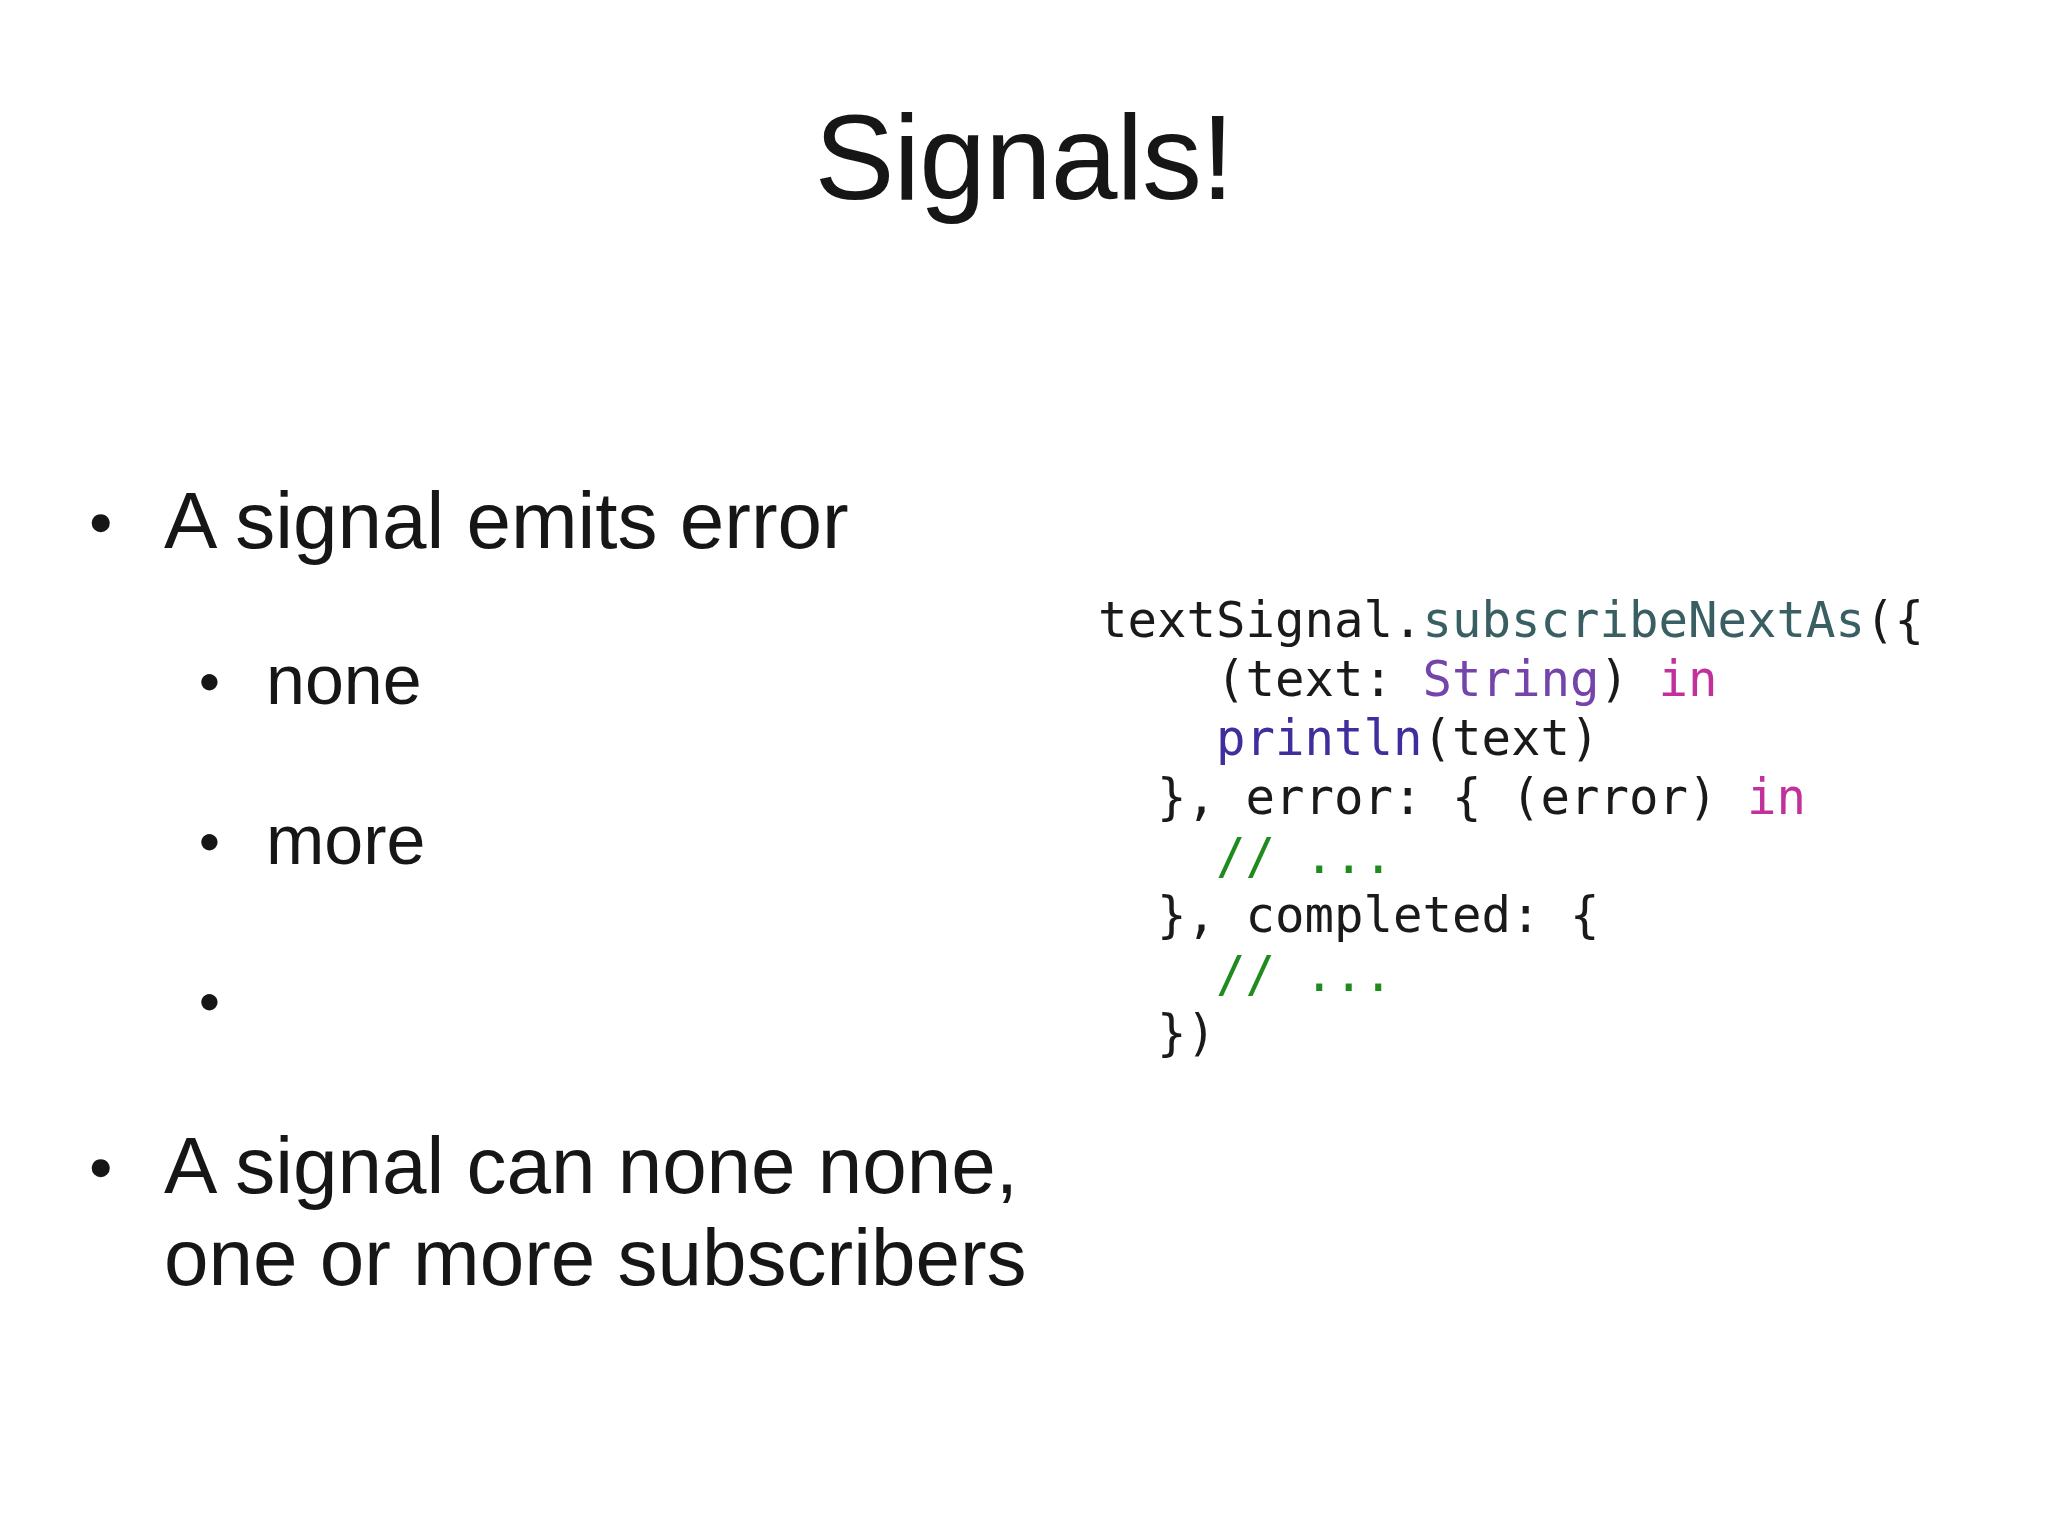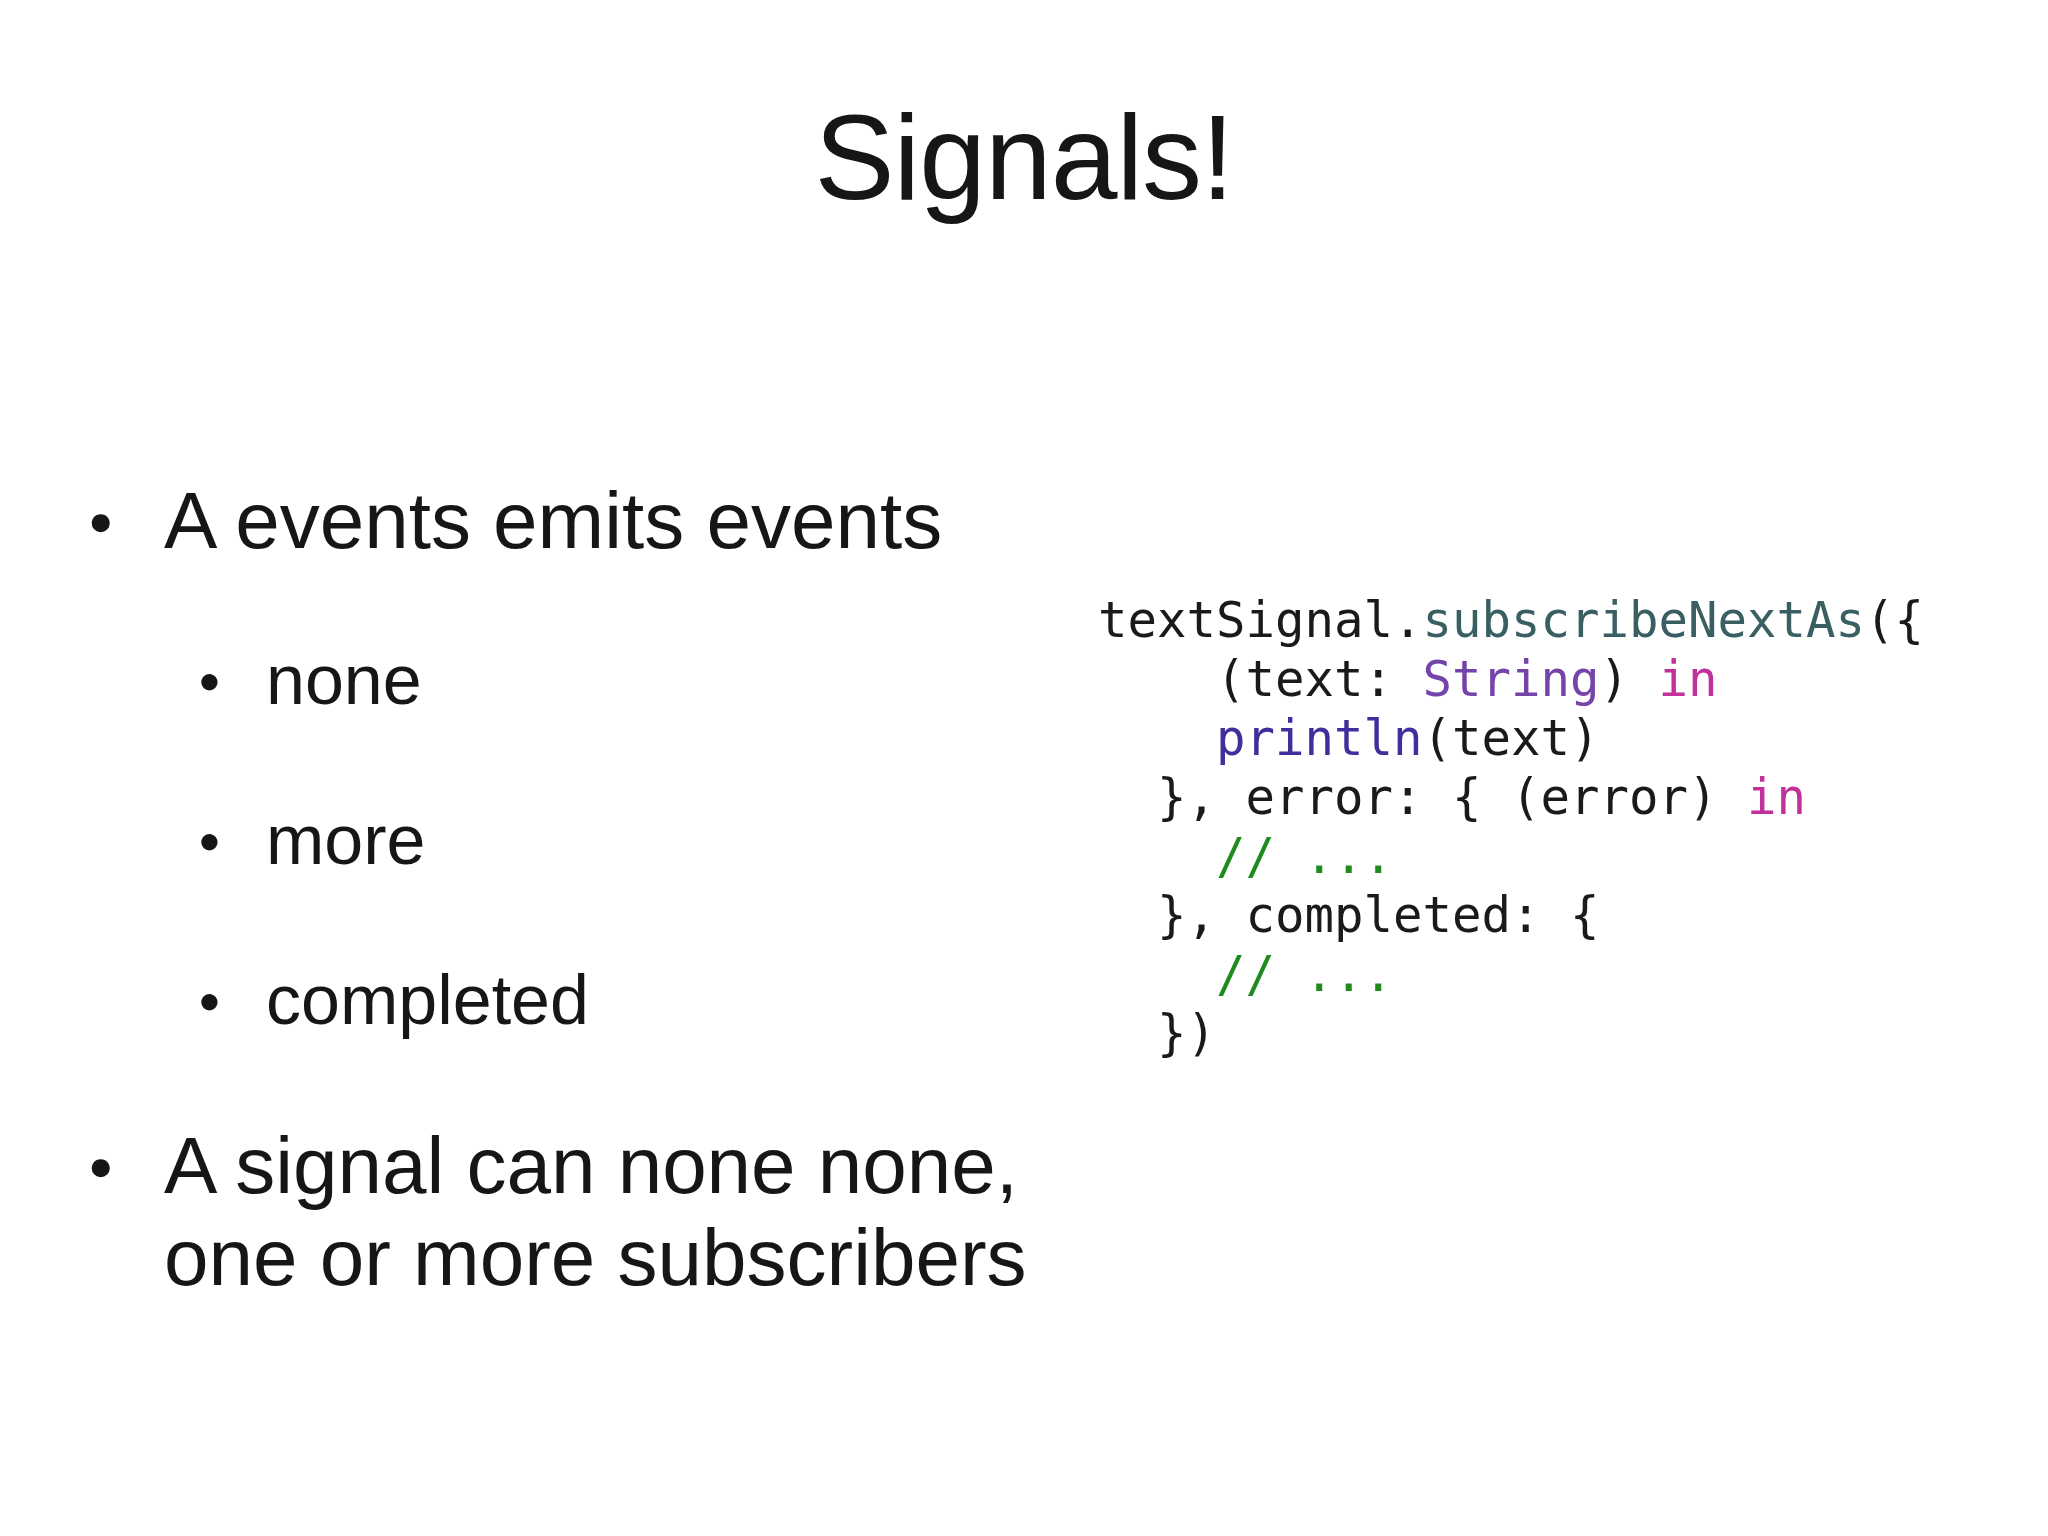--- a/index.html
+++ b/index.html
@@ -51,36 +51,35 @@
 </style>
 </head>
 <body>
 
 <div class="slide" style="background: rgb(255, 255, 255); color: rgb(22, 22, 22);">
 
   <h1 class="title">Signals!</h1>
 
   <div class="bullet l1 item1">
     <span class="dot">●</span>
-    <span class="btext">A events emits events</span>
+    <span class="btext">A signal emits error</span>
   </div>
 
   <div class="bullet l2 item2">
     <span class="dot">●</span>
     <span class="btext">none</span>
   </div>
 
   <div class="bullet l2 item3">
     <span class="dot">●</span>
     <span class="btext">more</span>
   </div>
 
   <div class="bullet l2 item4">
     <span class="dot">●</span>
-    <span class="btext">completed</span>
   </div>
 
   <div class="bullet l1 item5">
     <span class="dot">●</span>
     <span class="btext">A signal can none none, one or more subscribers</span>
   </div>
 
   <pre class="code"><div class="code-line"><span style="color: rgb(26, 26, 26);">textSignal.</span><span style="color: rgb(58, 95, 99);">subscribeNextAs</span><span style="color: rgb(26, 26, 26);">({</span></div><div class="code-line"><span style="color: rgb(26, 26, 26);">    (text: </span><span style="color: rgb(116, 68, 171);">String</span><span style="color: rgb(26, 26, 26);">) </span><span style="color: rgb(194, 48, 155);">in</span></div><div class="code-line"><span style="color: rgb(26, 26, 26);">    </span><span style="color: rgb(65, 45, 156);">println</span><span style="color: rgb(26, 26, 26);">(text)</span></div><div class="code-line"><span style="color: rgb(26, 26, 26);">  }, error: { (error) </span><span style="color: rgb(194, 48, 155);">in</span></div><div class="code-line"><span style="color: rgb(26, 26, 26);">    </span><span style="color: rgb(31, 139, 31);">// ...</span></div><div class="code-line"><span style="color: rgb(26, 26, 26);">  }, completed: {</span></div><div class="code-line"><span style="color: rgb(26, 26, 26);">    </span><span style="color: rgb(31, 139, 31);">// ...</span></div><div class="code-line"><span style="color: rgb(26, 26, 26);">  })</span></div></pre>
 
 </div>

